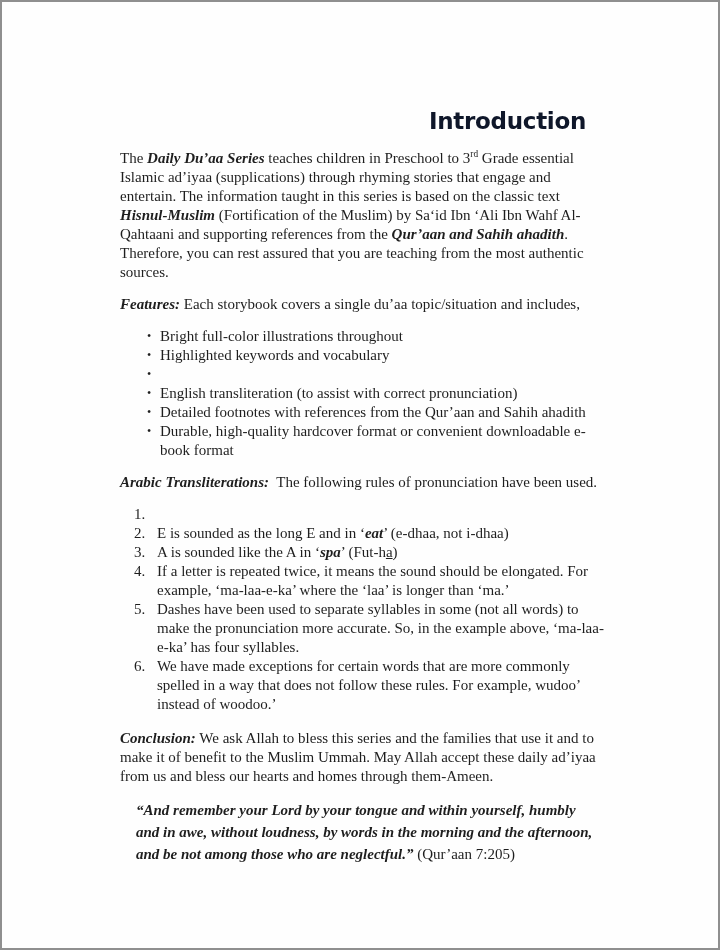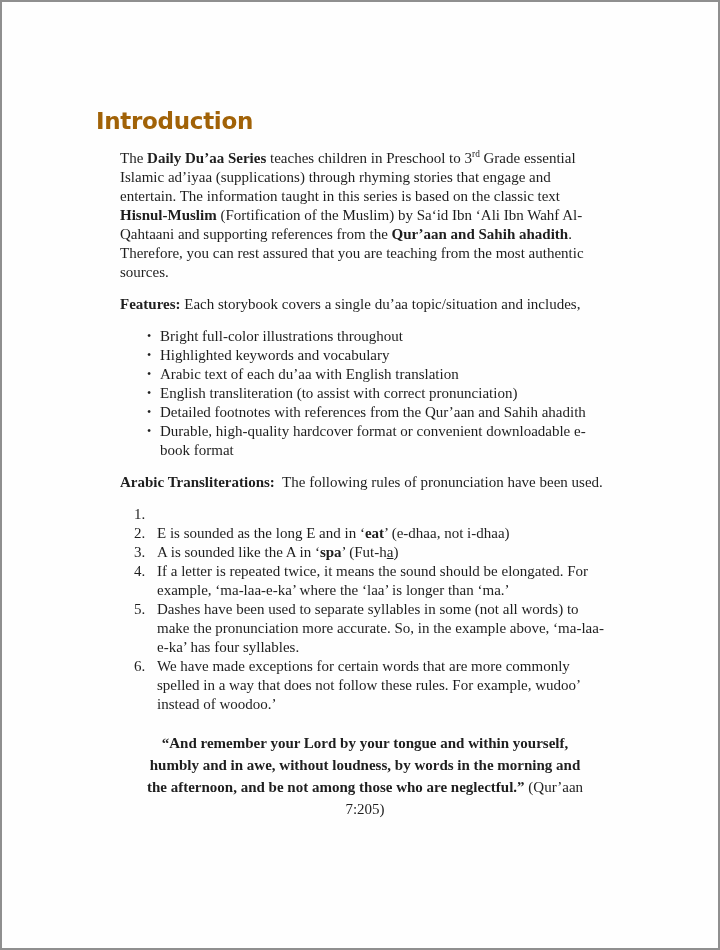--- a/index.html
+++ b/index.html
@@ -20,22 +20,22 @@
     color: #1e1e1e;
     font-size: 15px;
     line-height: 19px;
   }
   .title {
     font-family: "DejaVu Sans", sans-serif;
     font-size: 23px;
     line-height: 27px;
     font-weight: bold;
     letter-spacing: -0.3px;
-    text-align: left;
-    color: #a16207;
+    text-align: right;
+    color: #0f172a;
     margin: 0 0 14px 0;
     transform: translateX(-24px);
   }
   p { margin: 0 0 13px 0; }
   .heading-line { white-space: pre-wrap; }
   ul.features {
     list-style: none;
     margin: 0 0 13px 0;
     padding: 0 0 0 27px;
   }
@@ -48,27 +48,27 @@
     list-style: none;
     margin: 0 0 15px 0;
     padding: 0;
   }
   ol.rules li { display: flex; }
   ol.rules .num {
     flex: none; width: 23px;
     margin-left: 14px;
   }
   .quote {
-    text-align: center;
+    text-align: left;
     line-height: 22px;
-    margin: 18px;
+    margin: 8px;
     padding: 0 8px;
   }
   
-  .seg-b { font-weight: bold; }
+  .seg-b { font-weight: bold; font-style: italic; }
   .seg-i { }
   .seg-u { text-decoration: underline; text-underline-offset: 1px; }
   sup { font-size: 0.62em; line-height: 0; font-family: Liberation Serif, serif; }
 </style>
 </head>
 <body>
 
 <div class="page">
   <div class="content">
 
@@ -82,21 +82,20 @@
         <li>
         <span class="marker">•</span>
         <span>Bright full-color illustrations throughout</span>
       </li>
         <li>
         <span class="marker">•</span>
         <span>Highlighted keywords and vocabulary</span>
       </li>
         <li>
         <span class="marker">•</span>
-        <span>Arabic text of each du’aa with English translation</span>
       </li>
         <li>
         <span class="marker">•</span>
         <span>English transliteration (to assist with correct pronunciation)</span>
       </li>
         <li>
         <span class="marker">•</span>
         <span>Detailed footnotes with references from the Qur’aan and Sahih ahadith</span>
       </li>
         <li>
@@ -126,17 +125,18 @@
         <li>
         <span class="num">5.</span>
         <span><span>Dashes have been used to separate syllables in some (not all words) to make the pronunciation more accurate. So, in the example above, ‘ma-laa-e-ka’ has four syllables.</span></span>
       </li>
         <li>
         <span class="num">6.</span>
         <span><span>We have made exceptions for certain words that are more commonly spelled in a way that does not follow these rules. For example, wudoo’ instead of woodoo.’</span></span>
       </li>
       </ol>
 
+    <p><span class="seg-b">Conclusion:</span><span> We ask Allah to bless this series and the families that use it and to make it of benefit to the Muslim Ummah. May Allah accept these daily ad’iyaa from us and bless our hearts and homes through them-Ameen.</span></p>
 
     <p class="quote"><span class="seg-b seg-i">“And remember your Lord by your tongue and within yourself, humbly and in awe, without loudness, by words in the morning and the afternoon, and be not among those who are neglectful.”</span><span> (Qur’aan 7:205)</span></p>
 
   </div>
 </div>
 
 </body></html>

